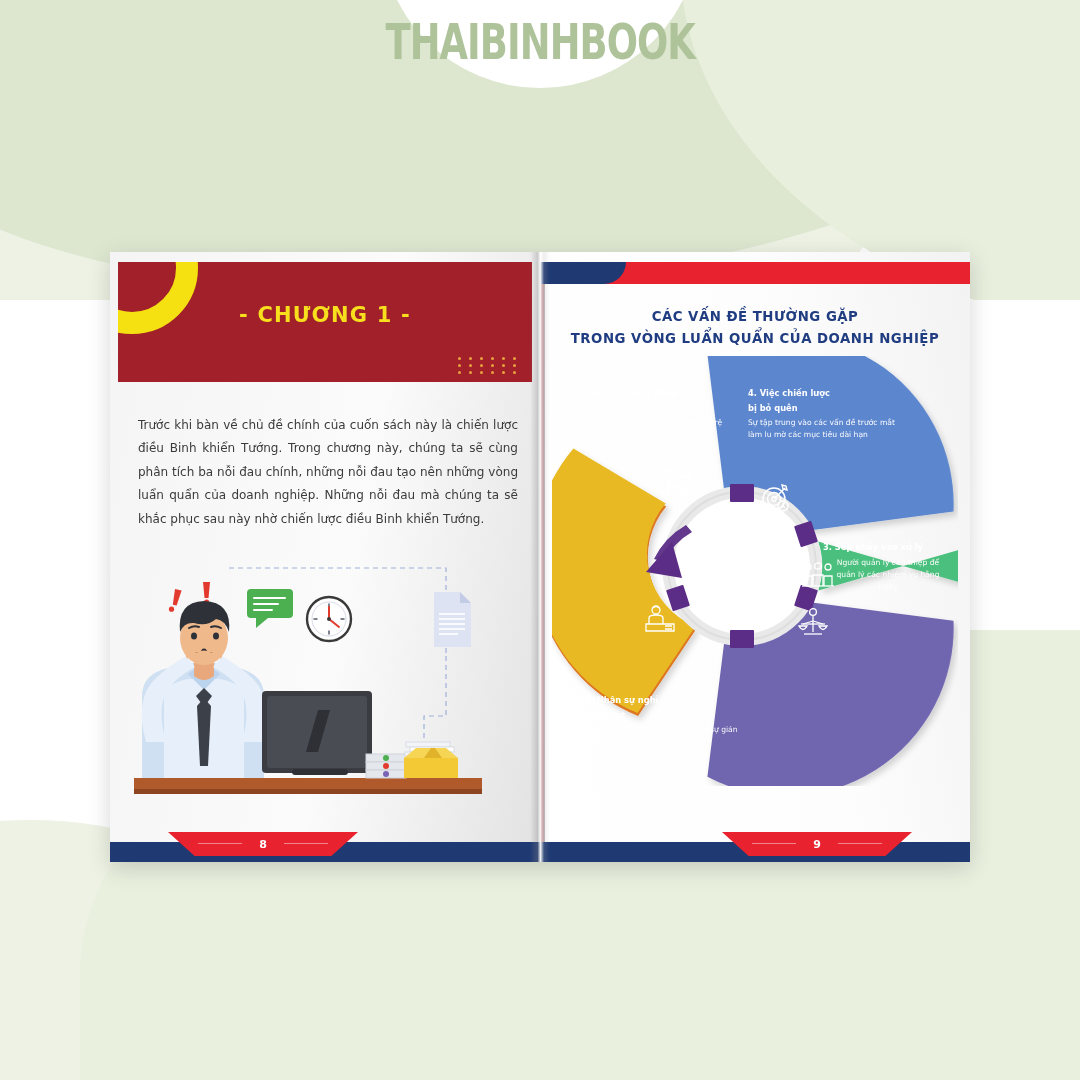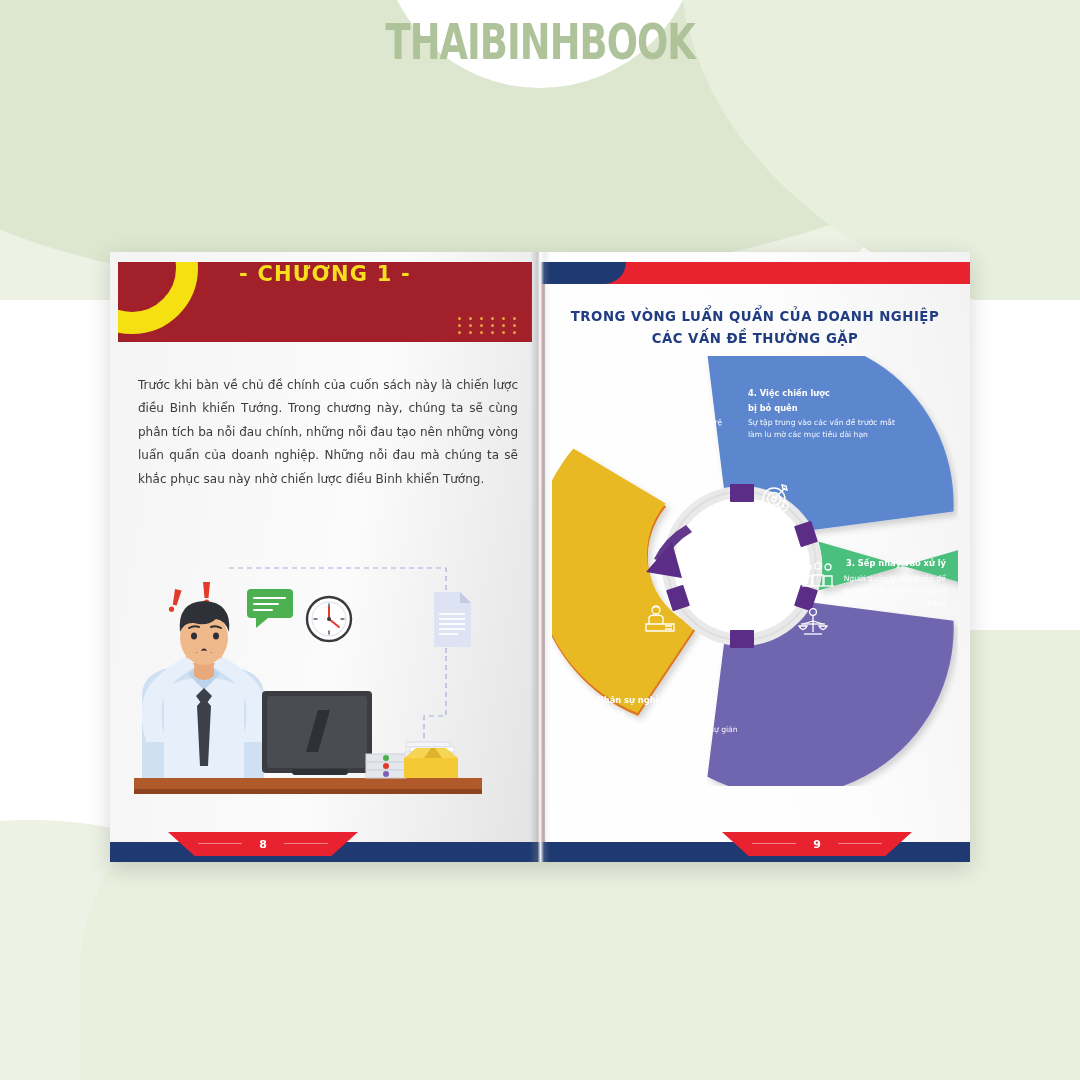--- a/index.html
+++ b/index.html
@@ -75,23 +75,23 @@
     background:linear-gradient(90deg,
       rgba(150,150,150,0.00) 0%,
       rgba(130,130,130,0.33) 38%,
       rgba(255,255,255,0.95) 52%,
       rgba(170,170,170,0.20) 70%,
       rgba(160,160,160,0.00) 100%);
   }
 
   
   .chapter-header {
-    position:relative; margin:10px 8px 0 8px; height:80px;
+    position:relative; margin:10px 8px 0 8px; height:120px;
     background:#A2202A; overflow:hidden;
-    display:flex; flex-direction:column; align-items:center; justify-content:space-between;gap:9px;
+    display:flex; flex-direction:column; align-items:center; justify-content:center;gap:9px;
   }
   .yellow-arc {
     position:absolute; left:-52px; top:-60px; width:132px; height:132px;
     border:22px solid #F5E012; border-radius:50%;
   }
   .dot-grid {
     position:absolute; right:12px; bottom:8px;
     display:grid; grid-template-columns:repeat(6,7px); gap:4px;
   }
   .dot-grid i { width:3px; height:3px; border-radius:50%; background:#E8A33D; display:block; }
@@ -329,22 +329,22 @@
   </div>
 
   <div class="page page-right">
     <div class="rp-left-edge"></div>
     <div class="rp-topbar">
       <div class="red"></div>
       <div class="navy"></div>
     </div>
 
     <div class="rp-title">
+      <div>CÁC VẤN ĐỀ THƯỜNG GẶP</div>
       <div>TRONG VÒNG LUẨN QUẨN CỦA DOANH NGHIỆP</div>
-      <div>CÁC VẤN ĐỀ THƯỜNG GẶP</div>
     </div>
 
     <div class="wheel-wrap">
       <svg class="wheel" viewBox="0 0 406 430">
         <defs>
           <filter id="segshadow" x="-20%" y="-20%" width="150%" height="150%">
             <feDropShadow dx="3" dy="4" stdDeviation="3" flood-color="#000" flood-opacity="0.16"></feDropShadow>
           </filter>
         </defs>
 
@@ -408,21 +408,21 @@
           <circle cx="14" cy="17" r="11"></circle>
             <circle cx="14" cy="17" r="6.5"></circle>
             <circle cx="14" cy="17" r="2.2"></circle>
           <path d="M14 17 L25 6"></path>
             <path d="M22 3 l4 1 1 4 -4 -1 z"></path>
           <circle cx="23" cy="24" r="5" fill="none"></circle>
             <path d="M23 21 v3 l2 1.5"></path>
         </g>
       </svg>
 
-      <div class="seg-label" style="left:248px; top:200px; width:146px; text-align:right;">
+      <div class="seg-label" style="left:248px; top:184px; width:146px; text-align:center;">
         <span class="seg-head">3. Sếp nhảy vào xử lý</span>
         <span class="seg-body" style="padding-left:30px;">Người quản lý can thiệp để quản lý các nhiệm vụ hằng ngày</span>
       </div>
       <svg style="position:absolute; left:250px; top:206px; width:32px; height:26px;" viewBox="0 0 32 26">
         <g stroke="#ffffff" stroke-width="1.3" fill="none">
           <circle cx="6" cy="5" r="3"></circle>
             <path d="M2 24 v-10 h8 v10"></path>
           <circle cx="16" cy="4" r="3.2"></circle>
             <path d="M11 24 v-11 h10 v11"></path>
           <circle cx="26" cy="5" r="3"></circle>

